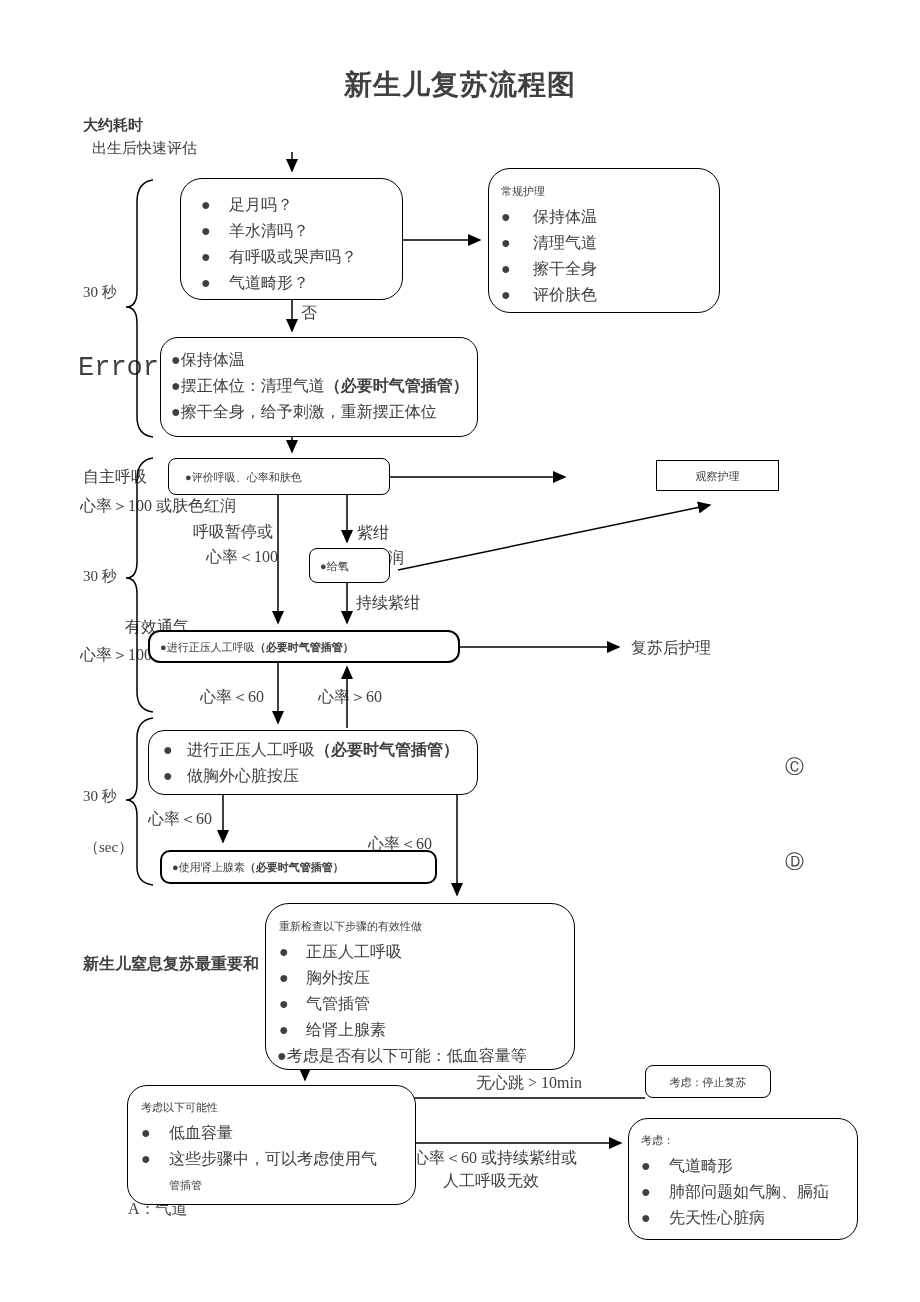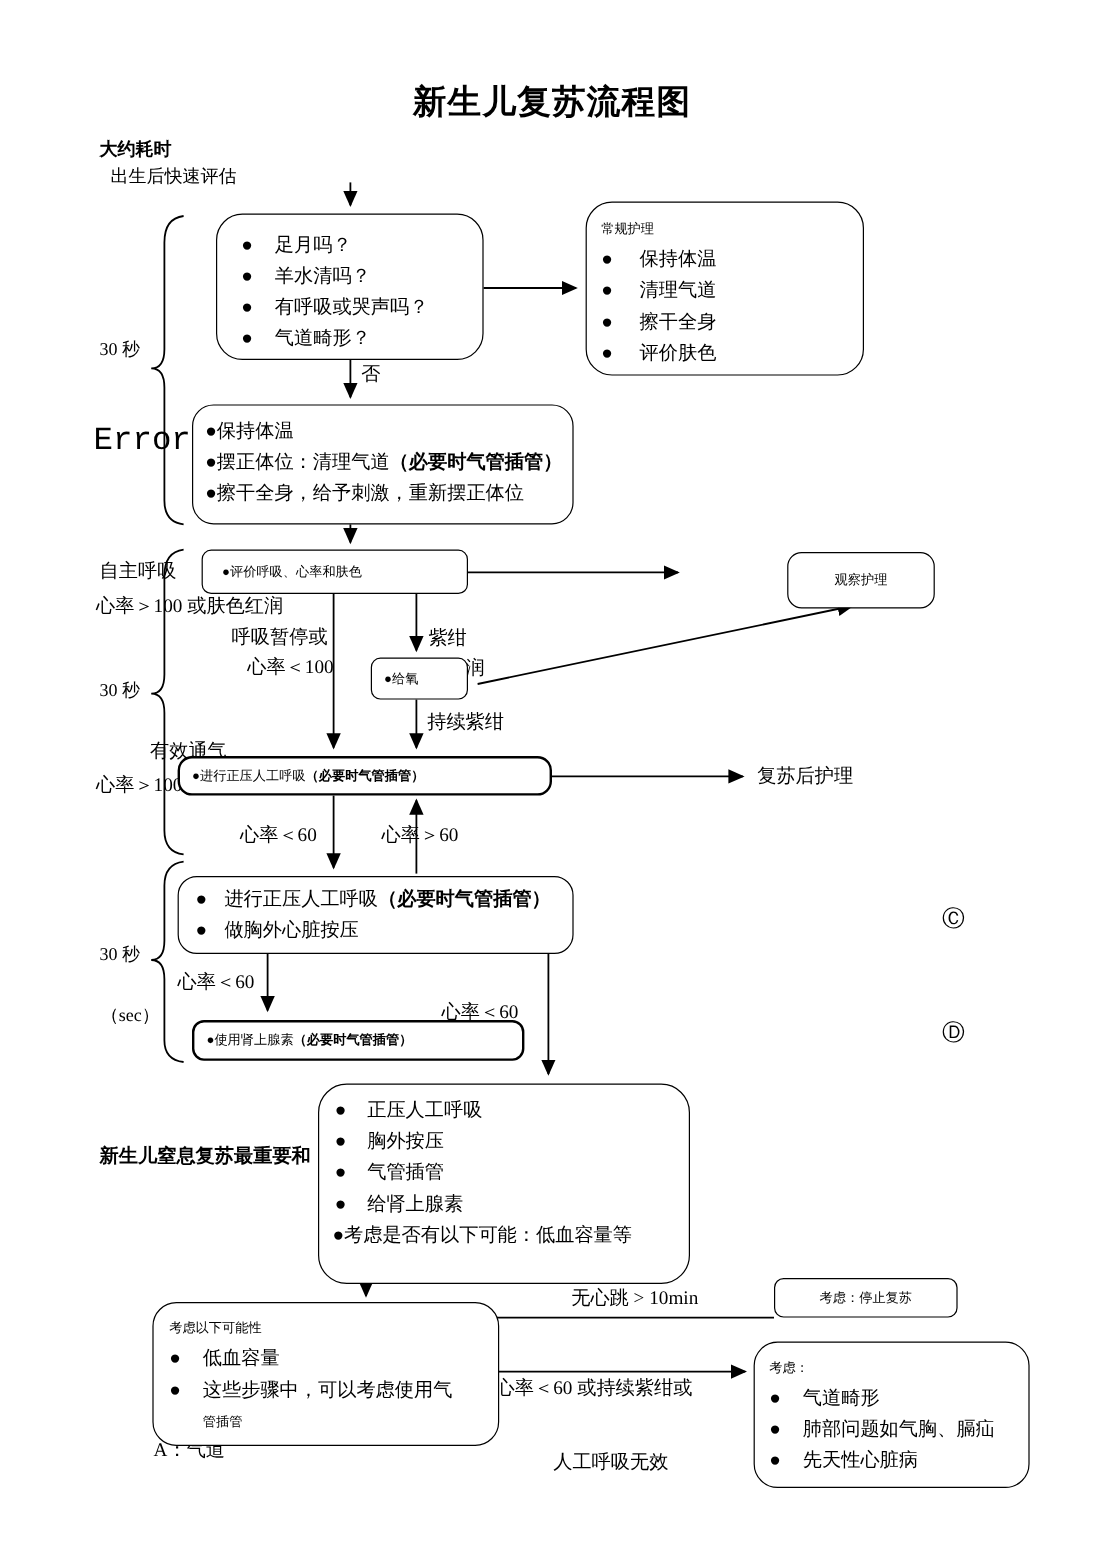--- a/index.html
+++ b/index.html
@@ -1,17 +1,17 @@
 <!DOCTYPE html>
 <html><head>
 <meta charset="utf-8">
 <style>
   html,body{margin:0;padding:0;background:#fff;}
   .page{position:relative;width:920px;height:1302px;background:#fff;overflow:hidden;
-        font-family:"Liberation Serif","DejaVu Serif",serif;color:#000000;}
+        font-family:"Liberation Serif","DejaVu Serif",serif;color:#404040;}
   .abs{position:absolute;}
   .ttl{position:absolute;left:0;top:66px;width:920px;text-align:center;
        font-size:28px;font-weight:bold;letter-spacing:1px;}
   .lbl{position:absolute;white-space:nowrap;font-size:15px;line-height:19px;}
   .lbl16{position:absolute;white-space:nowrap;font-size:16px;line-height:20px;}
   .bold{font-weight:bold;}
   .mono{font-family:"Liberation Mono","DejaVu Sans Mono",monospace;font-size:27px;}
   .box{position:absolute;border:1.5px solid #000;background:#fff;box-sizing:border-box;z-index:2;}
   .thick{border-width:2px;}
   .bx-txt{font-size:11px;line-height:26px;white-space:nowrap;}
@@ -81,21 +81,21 @@
   <div class="lbl16" style="left:357px;top:523px;">紫绀</div>
   <div class="lbl16 under" style="left:388px;top:548px;">润</div>
   <div class="lbl16" style="left:356px;top:593px;">持续紫绀</div>
   <div class="lbl16" style="left:200px;top:687px;">心率＜60</div>
   <div class="lbl16" style="left:318px;top:687px;">心率＞60</div>
   <div class="lbl16" style="left:148px;top:809px;">心率＜60</div>
   <div class="lbl16 under" style="left:368px;top:834px;">心率＜60</div>
   <div class="lbl16" style="left:631px;top:638px;">复苏后护理</div>
   <div class="lbl16" style="left:476px;top:1073px;">无心跳 &gt; 10min</div>
   <div class="lbl16" style="left:413px;top:1148px;">心率＜60 或持续紫绀或</div>
-  <div class="lbl16" style="left:443px;top:1209px;margin-left:18px;">人工呼吸无效</div>
+  <div class="lbl16" style="left:443px;top:1171px;">人工呼吸无效</div>
 
   <div class="box" style="left:180px;top:178px;width:223px;height:122px;border-radius:22px;padding:13px 0 0 20px;">
     <div class="li">
         <span class="blt" style="width:28px;">●</span>
         <span>足月吗？</span>
       </div>
     <div class="li">
         <span class="blt" style="width:28px;">●</span>
         <span>羊水清吗？</span>
       </div>
@@ -145,21 +145,21 @@
       </div>
   </div>
 
   <div class="box" style="left:168px;top:458px;width:222px;height:37px;border-radius:8px;padding-left:16px;">
     <div class="vcenter bx-txt">
         <span class="blt">●</span>
         <span>评价呼吸、心率和肤色</span>
       </div>
   </div>
 
-  <div class="box" style="left:656px;top:460px;width:123px;height:47px;border-radius:12px;text-align:center;">
+  <div class="box" style="left:656px;top:460px;width:123px;height:31px;border-radius:0;text-align:center;">
     <div class="vcenter bx-txt" style="justify-content:center;">
         <span>观察护理</span>
       </div>
   </div>
 
   <div class="box" style="left:309px;top:548px;width:81px;height:35px;border-radius:8px;padding-left:10px;">
     <div class="vcenter bx-txt">
         <span class="blt">●</span>
         <span>给氧</span>
       </div>
@@ -187,20 +187,21 @@
 
   <div class="box thick" style="left:160px;top:850px;width:277px;height:34px;border-radius:10px;padding-left:10px;">
     <div class="vcenter bx-txt">
         <span class="blt">●</span>
         <span>使用肾上腺素</span>
         <span class="b">（必要时气管插管）</span>
       </div>
   </div>
 
   <div class="box" style="left:265px;top:903px;width:310px;height:167px;border-radius:24px;padding:9px 0 0 13px;">
+    <div class="bx-txt">重新检查以下步骤的有效性做</div>
     <div class="li">
         <span class="blt" style="width:27px;">●</span>
         <span>正压人工呼吸</span>
       </div>
     <div class="li">
         <span class="blt" style="width:27px;">●</span>
         <span>胸外按压</span>
       </div>
     <div class="li">
         <span class="blt" style="width:27px;">●</span>
@@ -222,21 +223,21 @@
         <span class="blt" style="width:28px;">●</span>
         <span>低血容量</span>
       </div>
     <div class="li">
         <span class="blt" style="width:28px;">●</span>
         <span>这些步骤中，可以考虑使用气</span>
       </div>
     <div class="bx-txt" style="padding-left:28px;">管插管</div>
   </div>
 
-  <div class="box" style="left:645px;top:1065px;width:153px;height:33px;border-radius:8px;">
+  <div class="box" style="left:645px;top:1065px;width:126px;height:33px;border-radius:8px;">
     <div class="vcenter bx-txt" style="justify-content:center;">
         <span>考虑：停止复苏</span>
       </div>
   </div>
 
   <div class="box" style="left:628px;top:1118px;width:230px;height:122px;border-radius:20px;padding:8px 0 0 12px;">
     <div class="bx-txt">考虑：</div>
     <div class="li">
         <span class="blt" style="width:28px;">●</span>
         <span>气道畸形</span>

